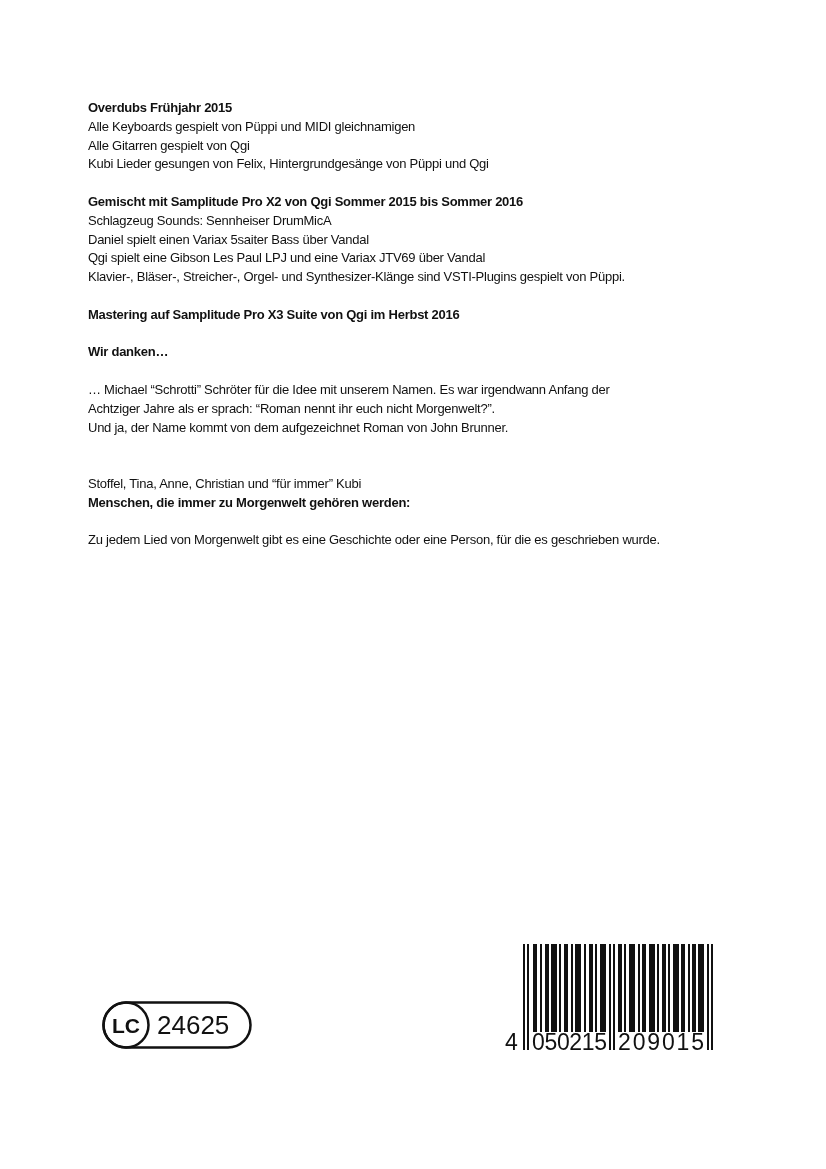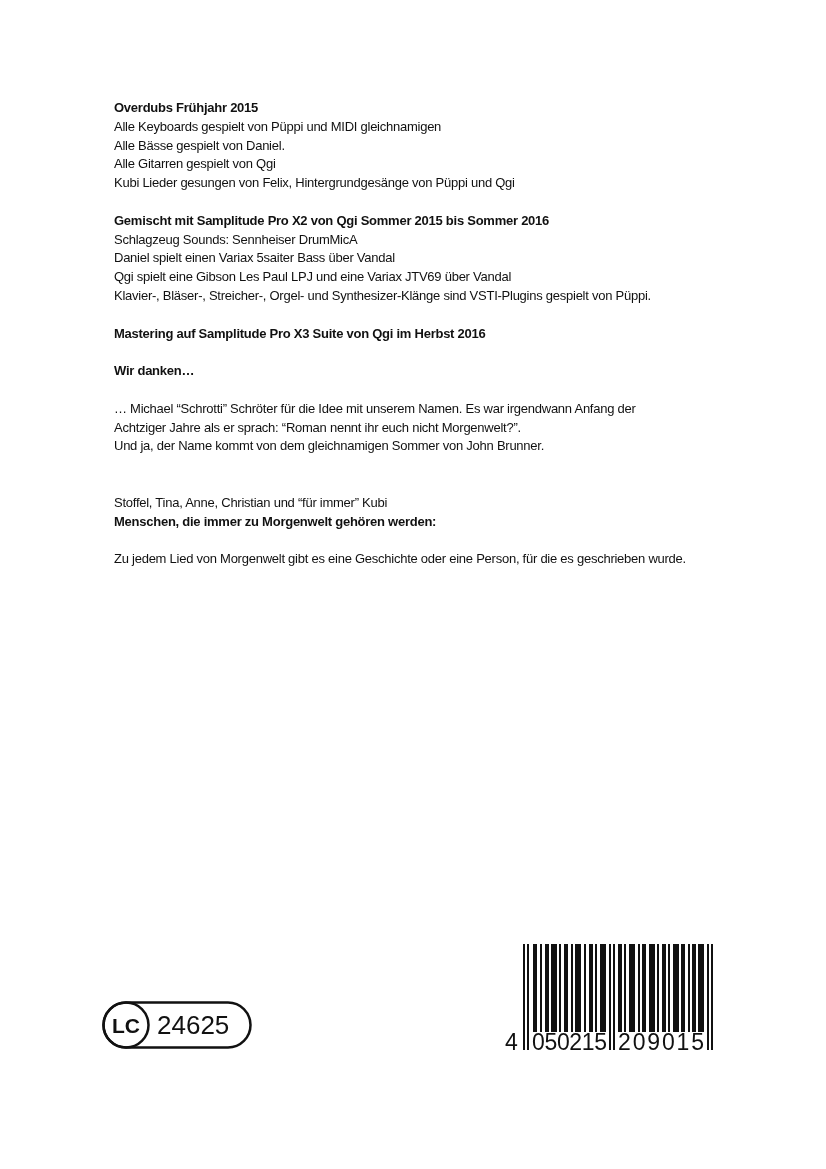--- a/index.html
+++ b/index.html
@@ -1,53 +1,52 @@
 <!DOCTYPE html>
 <html><head>
 <meta charset="utf-8">
 <style>
   html, body { margin: 0; padding: 0; background: #ffffff; }
   body { width: 826px; height: 1169px; position: relative; overflow: hidden;
          font-family: "Liberation Sans", sans-serif; color: #111; }
-  .content { position: absolute; left: 114px; top: 99px; width: 660px;
+  .content { position: absolute; left: 88px; top: 99px; width: 660px;
              font-size: 13px; line-height: 18.8px; letter-spacing: -0.25px; }
   .content .line { white-space: nowrap; }
   .content .bold { font-weight: bold; }
   .gap { height: 18.8px; }
   .lc { position: absolute; left: 102px; top: 1001px; width: 150px; height: 48px; }
   .barcode { position: absolute; left: 500px; top: 940px; width: 230px; height: 115px; }
 </style>
 </head>
 <body>
 
 <div class="content">
   <div>
     <div class="line bold">Overdubs Frühjahr 2015</div>
     <div class="line">Alle Keyboards gespielt von Püppi und MIDI gleichnamigen</div>
-    <div class="line">Alle Bässe gespielt von Daniel.</div>
     <div class="line">Alle Gitarren gespielt von Qgi</div>
     <div class="line">Kubi Lieder gesungen von Felix, Hintergrundgesänge von Püppi und Qgi</div>
   </div>
   <div class="gap"></div>
   <div>
     <div class="line bold">Gemischt mit Samplitude Pro X2 von Qgi Sommer 2015 bis Sommer 2016</div>
     <div class="line">Schlagzeug Sounds: Sennheiser DrumMicA</div>
     <div class="line">Daniel spielt einen Variax 5saiter Bass über Vandal</div>
     <div class="line">Qgi spielt eine Gibson Les Paul LPJ und eine Variax JTV69 über Vandal</div>
     <div class="line">Klavier-, Bläser-, Streicher-, Orgel- und Synthesizer-Klänge sind VSTI-Plugins gespielt von Püppi.</div>
   </div>
   <div class="gap"></div>
   <div class="line bold">Mastering auf Samplitude Pro X3 Suite von Qgi im Herbst 2016</div>
   <div class="gap"></div>
   <div class="line bold">Wir danken…</div>
   <div class="gap"></div>
   <div>
     <div class="line">… Michael “Schrotti” Schröter für die Idee mit unserem Namen. Es war irgendwann Anfang der</div>
     <div class="line">Achtziger Jahre als er sprach: “Roman nennt ihr euch nicht Morgenwelt?”.</div>
-    <div class="line">Und ja, der Name kommt von dem gleichnamigen Sommer von John Brunner.</div>
+    <div class="line">Und ja, der Name kommt von dem aufgezeichnet Roman von John Brunner.</div>
   </div>
   <div class="gap"></div>
   <div class="gap"></div>
   <div>
     <div class="line">Stoffel, Tina, Anne, Christian und “für immer” Kubi</div>
     <div class="line bold">Menschen, die immer zu Morgenwelt gehören werden:</div>
   </div>
   <div class="gap"></div>
   <div class="line">Zu jedem Lied von Morgenwelt gibt es eine Geschichte oder eine Person, für die es geschrieben wurde.</div>
 </div>

